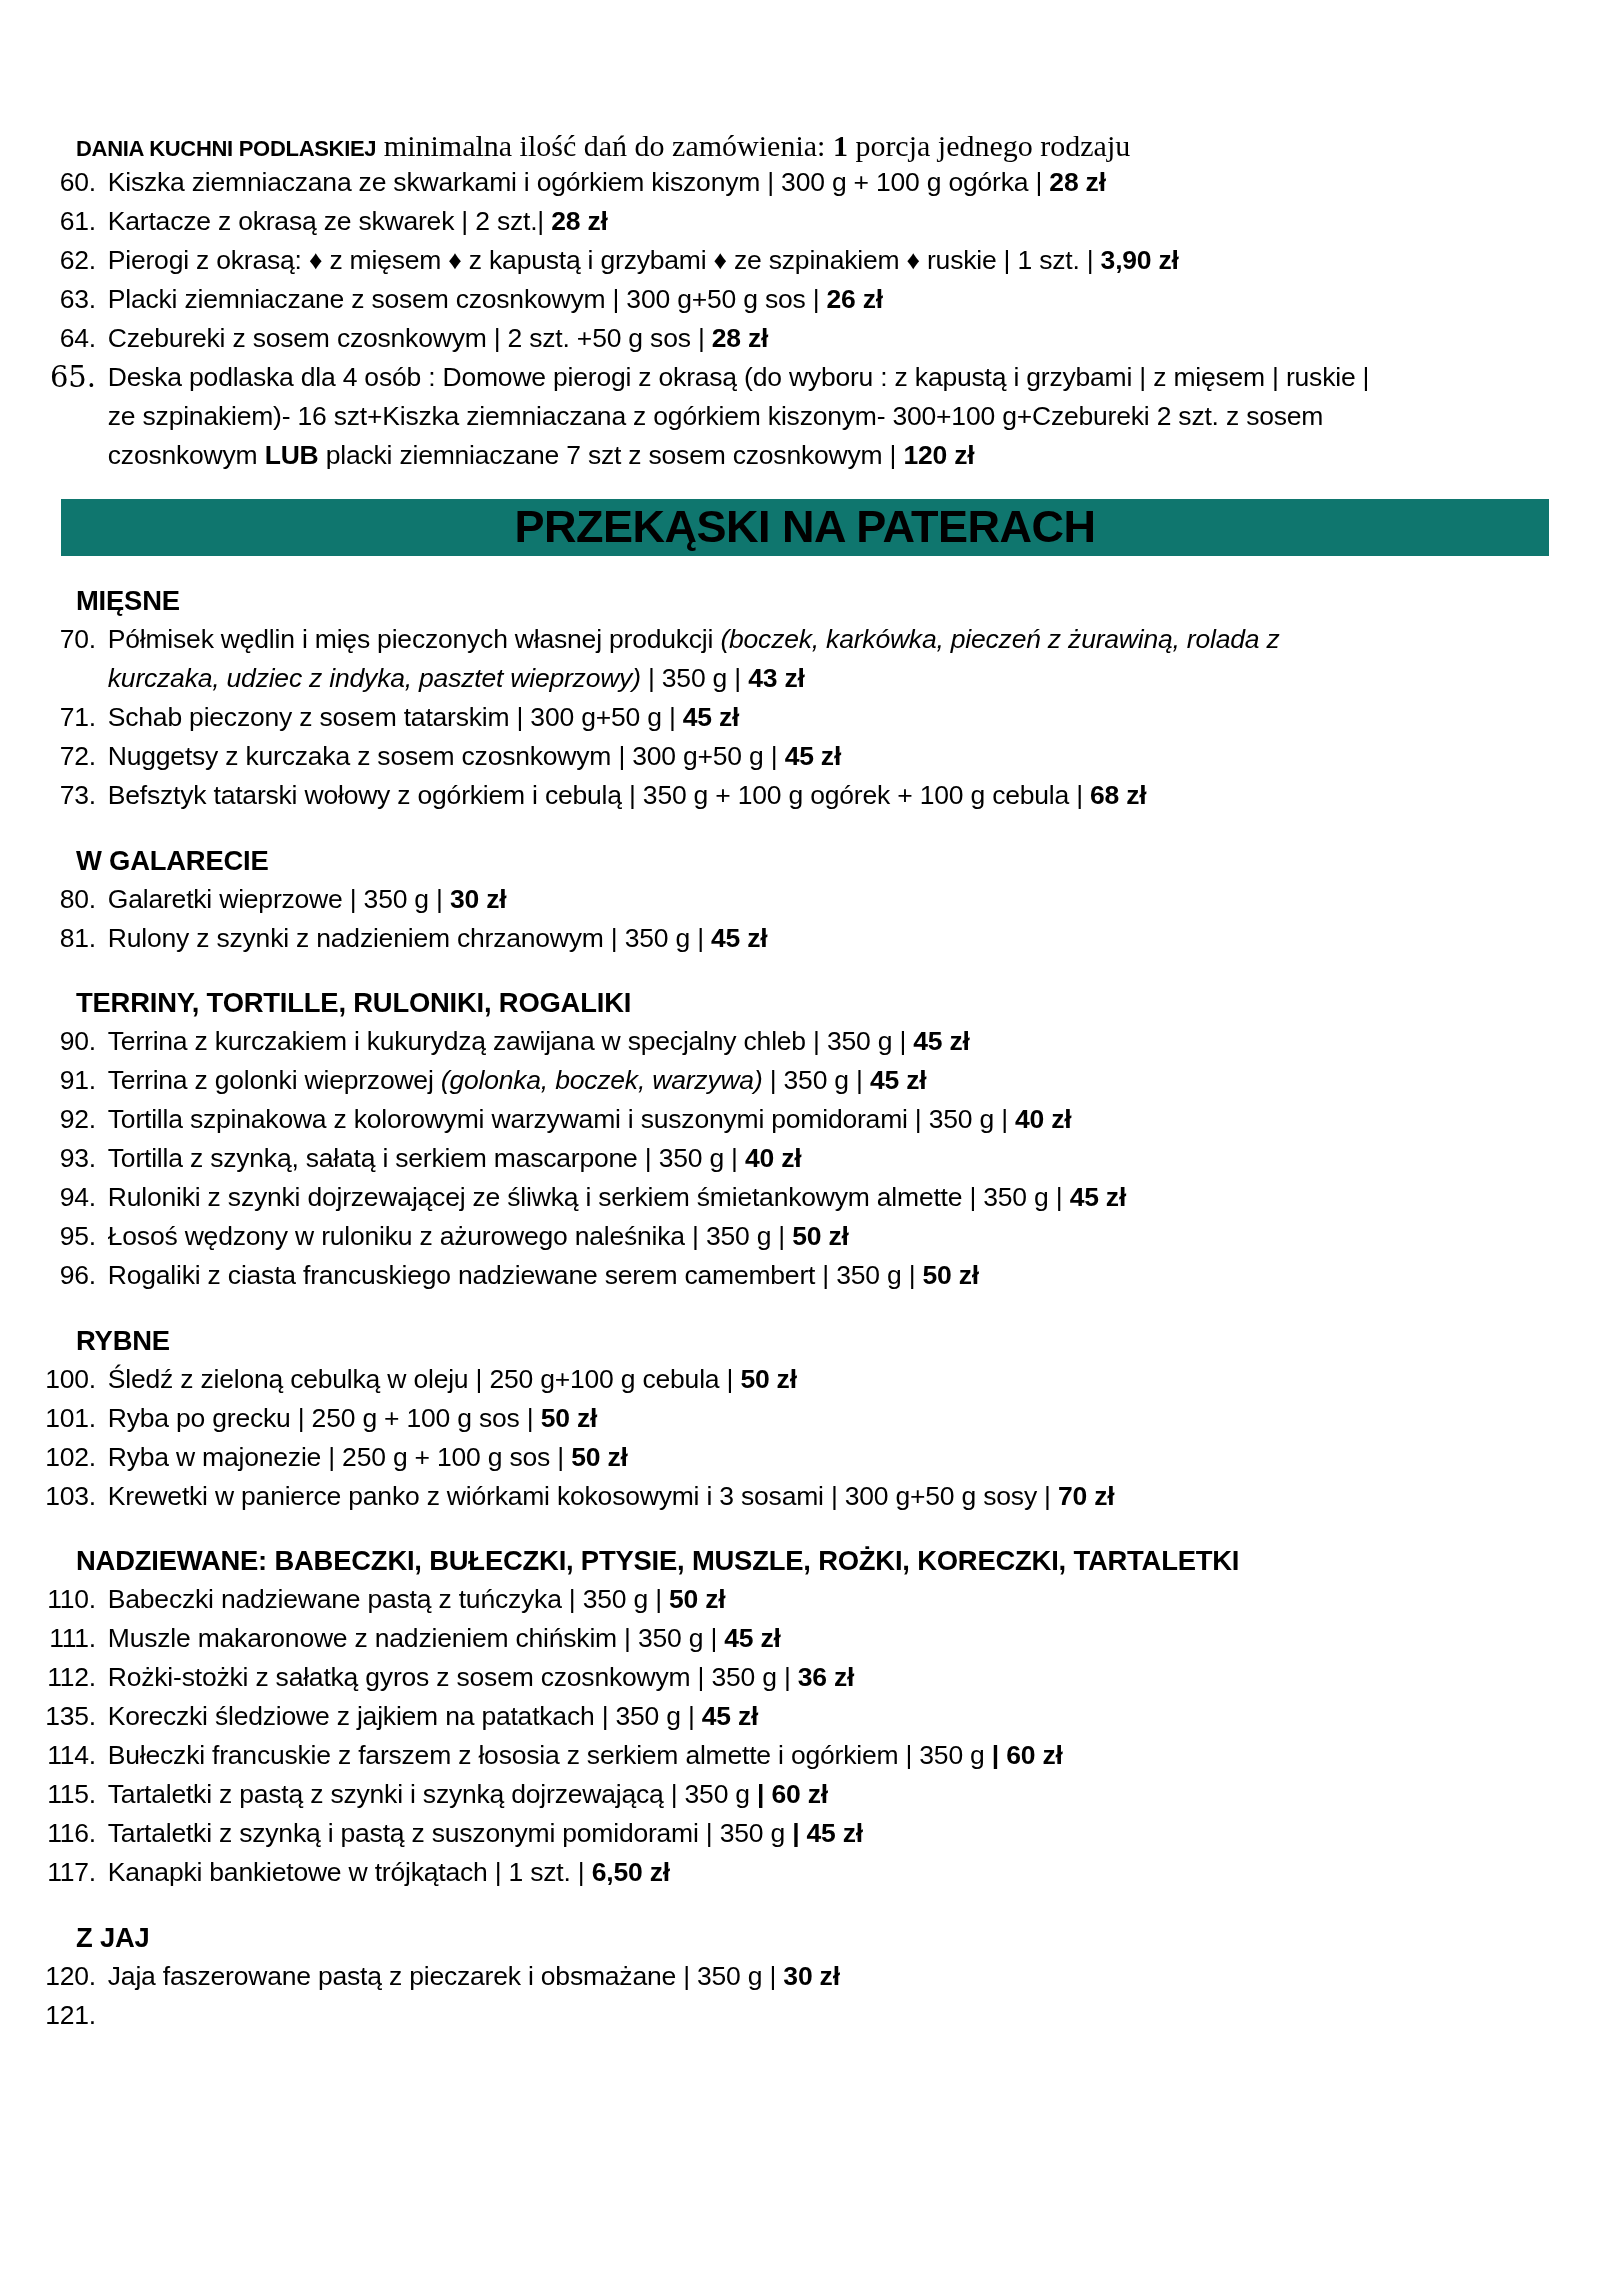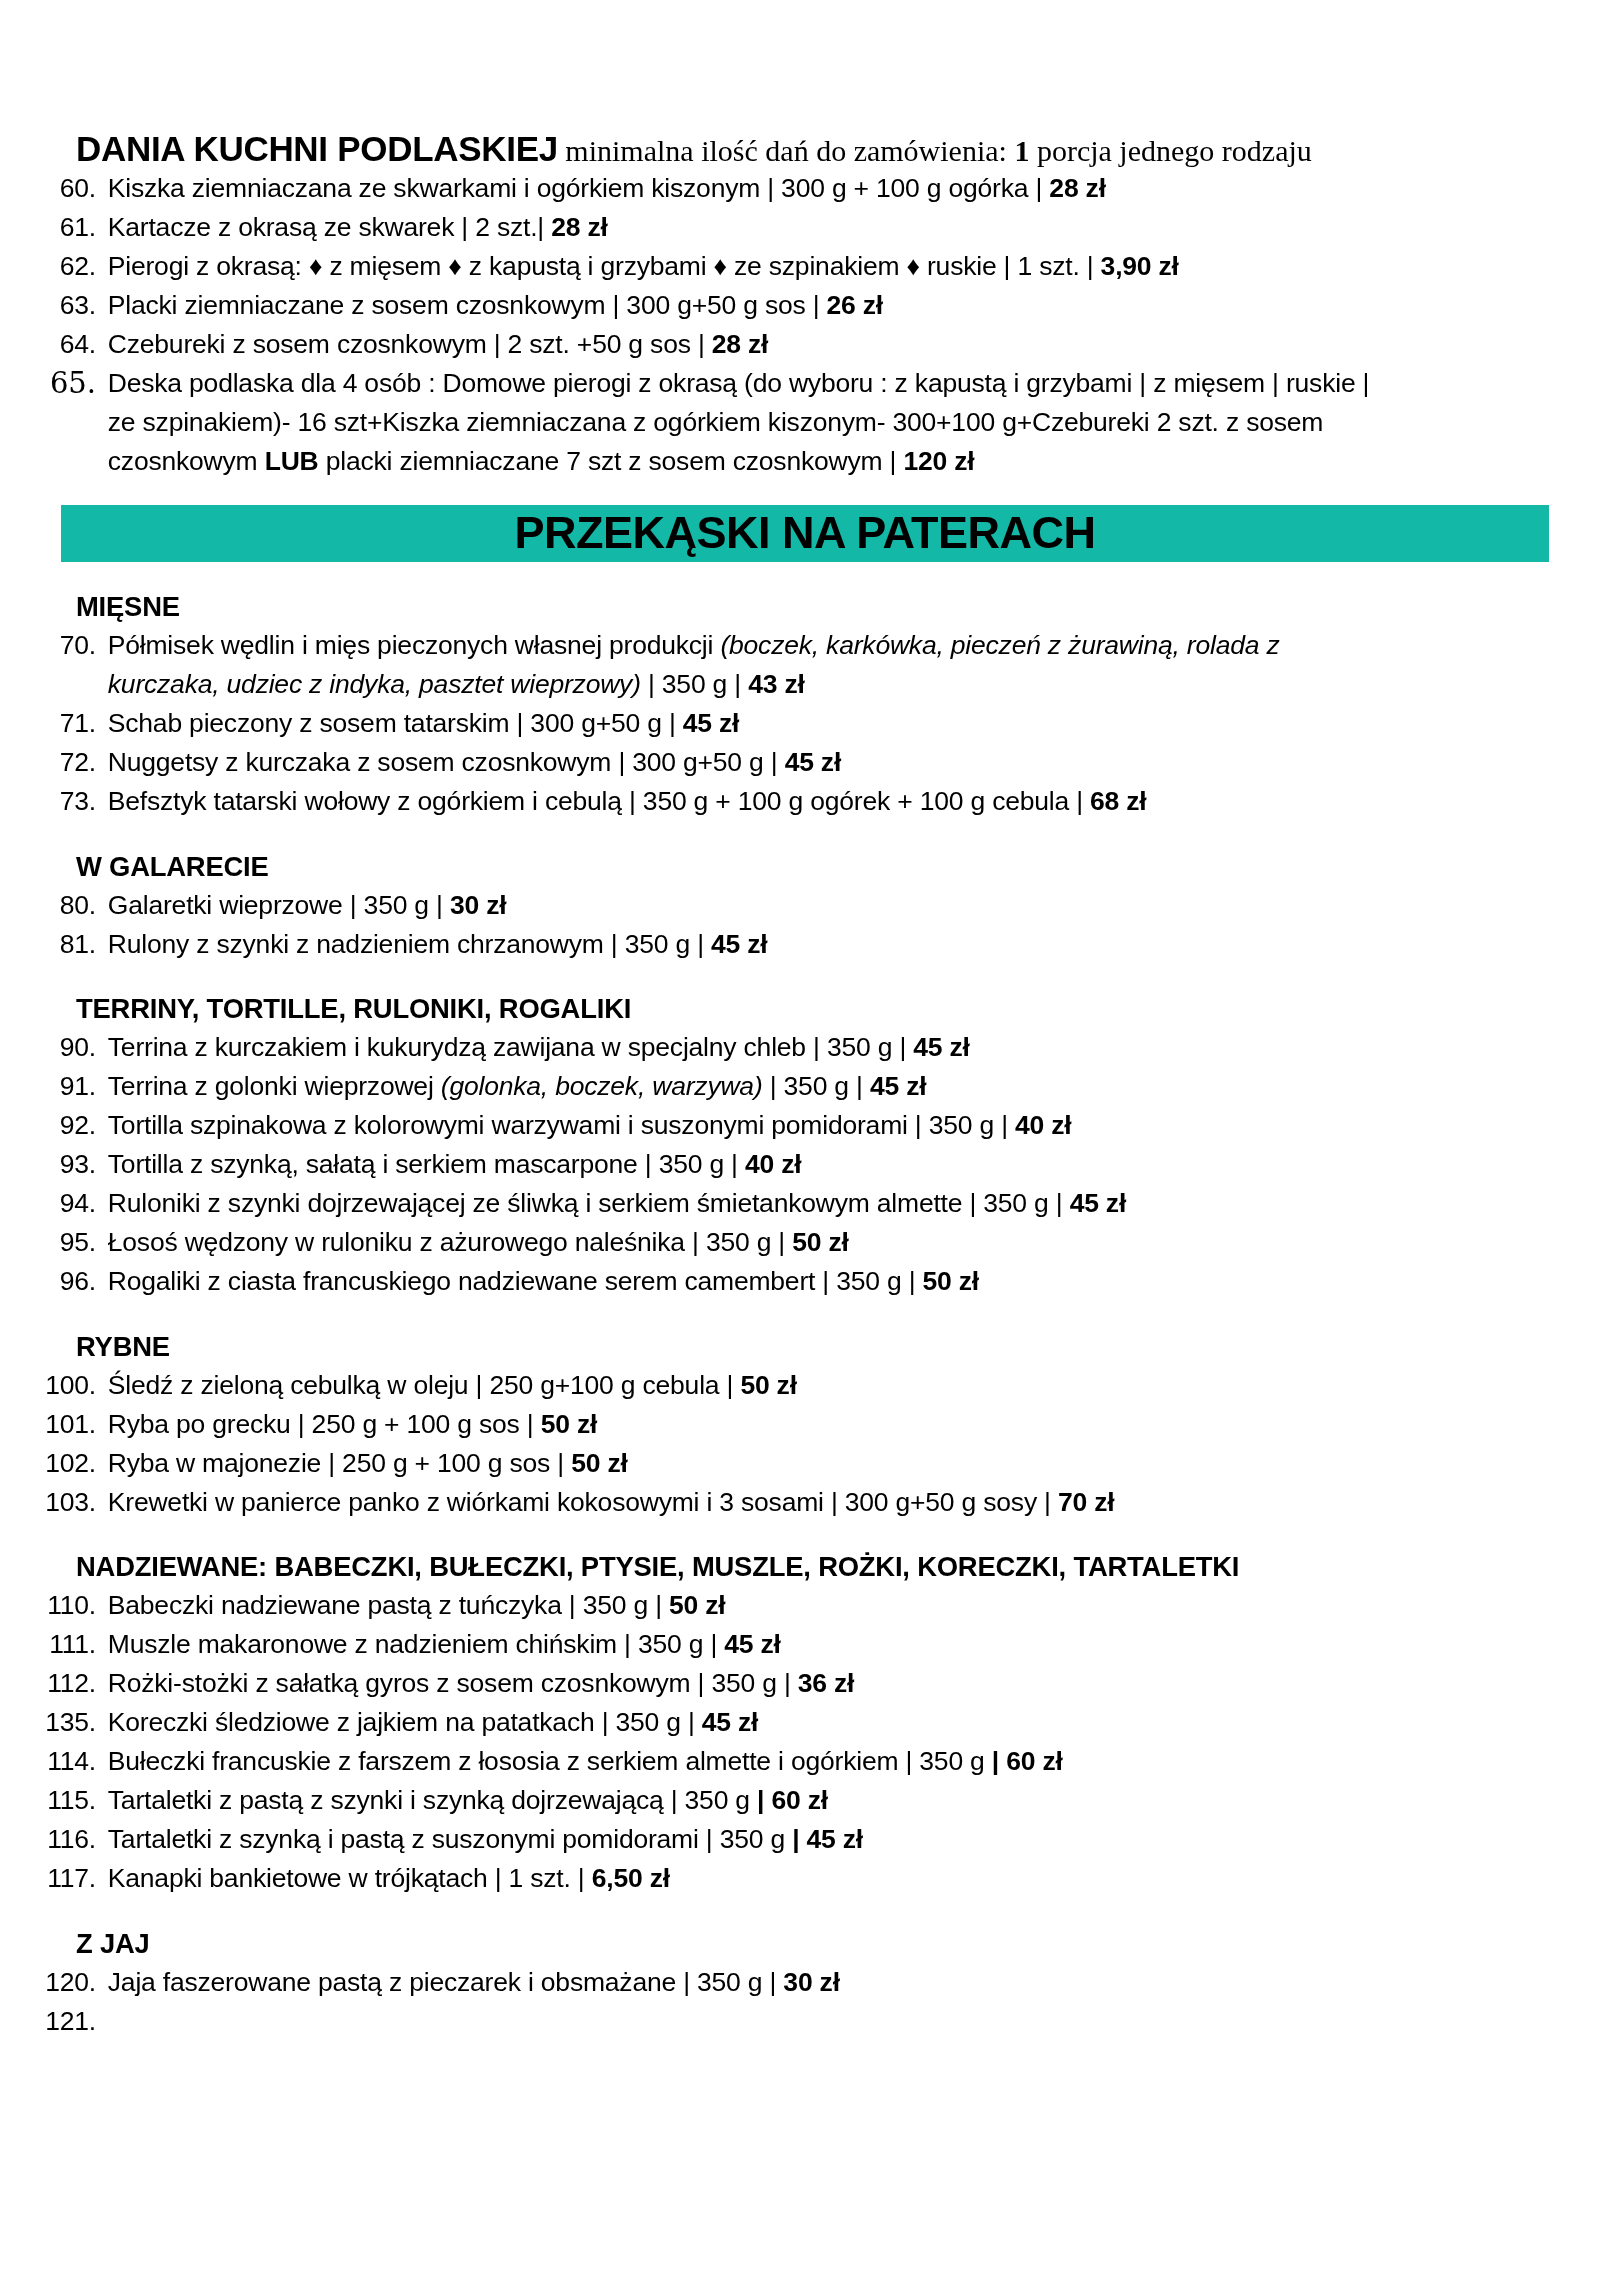--- a/index.html
+++ b/index.html
@@ -4,21 +4,21 @@
 <style>
   html,body{margin:0;padding:0;}
   body{
     width:1621px;height:2293px;background:#ffffff;color:#000;
     font-family:"Liberation Sans",sans-serif;
     overflow:hidden;
   }
   .page{position:relative;width:1621px;height:2293px;}
   
   .title{margin:129px 0 0 76px;white-space:nowrap;}
-  .t-bold{font-weight:700;font-size:35px;letter-spacing:-0.3px;}
+  .t-bold{font-weight:700;font-size:22px;letter-spacing:-0.3px;}
   .t-serif{font-family:"Liberation Serif",serif;font-size:30px;}
   .t-serif-bold{font-weight:700;}
   
   ul.menu-list{list-style:none;margin:0;padding:0;}
   .intro{margin-top:78px;}
   .menu-item{display:flex;align-items:flex-start;line-height:39px;font-size:26.5px;letter-spacing:-0.2px;}
   .num{flex:0 0 96px;text-align:right;margin-right:11.8px;}
   .num-serif{font-family:"DejaVu Serif",serif;font-size:29px;letter-spacing:0;}
   .txt{max-width:1284px;}
   .b{font-weight:700;}
@@ -61,21 +61,21 @@
       <li class="menu-item">
         <span class="num">64.</span>
         <span class="txt"><span>Czebureki z sosem czosnkowym | 2 szt. +50 g sos | </span><span class="b">28 zł</span></span>
       </li>
       <li class="menu-item">
         <span class="num num-serif">65.</span>
         <span class="txt"><span>Deska podlaska dla 4 osób : Domowe pierogi z okrasą (do wyboru : z kapustą i grzybami | z mięsem | ruskie | ze szpinakiem)- 16 szt+Kiszka ziemniaczana z ogórkiem kiszonym- 300+100 g+Czebureki 2 szt. z sosem czosnkowym </span><span class="b">LUB</span><span> placki ziemniaczane 7 szt z sosem czosnkowym | </span><span class="b">120 zł</span></span>
       </li>
     </ul>
 
-  <div class="banner" id="banner" style="background: #14b8a6;">
+  <div class="banner" id="banner" style="background: #0f766e;">
     <span>PRZEKĄSKI NA PATERACH</span>
   </div>
 
   <div id="groups">
       <div class="group-heading">MIĘSNE</div>
       <ul class="menu-list">
         <li class="menu-item">
           <span class="num">70.</span>
           <span class="txt"><span>Półmisek wędlin i mięs pieczonych własnej produkcji </span><span class="i">(boczek, karkówka, pieczeń z żurawiną, rolada z kurczaka, udziec z indyka, pasztet wieprzowy)</span><span> | 350 g | </span><span class="b">43 zł</span></span>
         </li>

